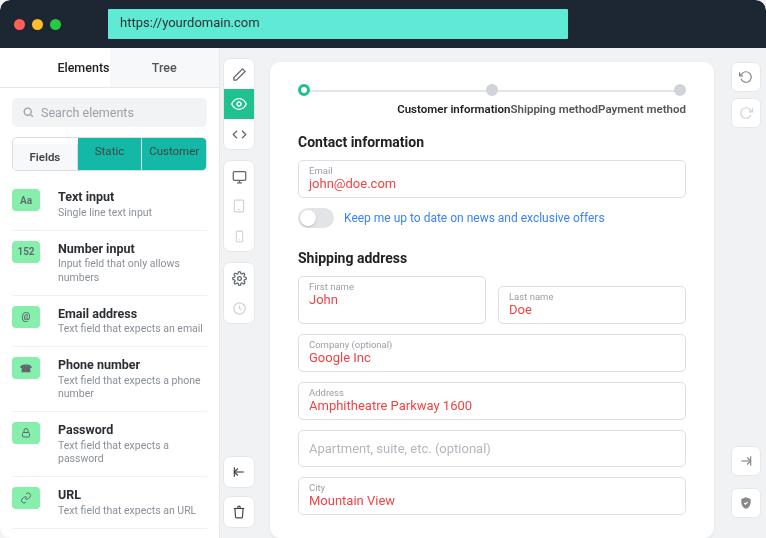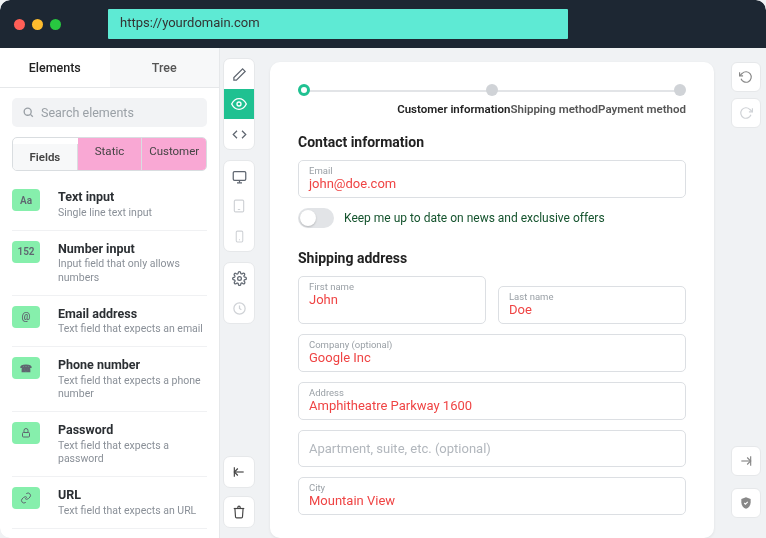--- a/index.html
+++ b/index.html
@@ -10,27 +10,27 @@
   .win-red { background: #ff5f57; }
   .win-yel { background: #febc2e; }
   .win-grn { background: #28c840; }
   .url-bar { margin-left: 40px; flex: 0 0 460px; height: 30px; background: #5eead4; border-radius: 1px; font-size: 13px; padding: 6px 12px; color: #333; }
   
   .app { display: flex; height: 490px; }
   
   .left { width: 220px; background: #fff; border-right: 1px solid #e6e8ea; display: flex; flex-direction: column; border-radius: 0 0 0 10px; }
   .tabs { display: flex; border-bottom: 1px solid #e6e8ea; }
   .tab { flex:1; text-align:center; padding:12px 0; font-size:12.5px; font-weight:500; color:#555; cursor:pointer; }
-  .tab.active { color:#222; }
+  .tab.active { color:#222;text-align:right; }
   .tab:not(.active){ background:#f7f8f9; }
   .search-wrap { padding: 10px 12px; }
   .search { display:flex; align-items:center; background:#f2f3f5; border-radius:5px; padding:7px 10px; color:#9aa0a6; font-size:12.5px; }
   .search svg { margin-right:6px; flex-shrink:0; }
   .seg { display:flex; margin:0 12px 8px 12px; border:1px solid #d9dde0; border-radius:5px; overflow:hidden; }
-  .seg-btn { flex:1; text-align:center; padding:6px 0; font-size:11.5px; color:#444; background:#f9a8d4; cursor:pointer; border-right:1px solid #d9dde0; }
+  .seg-btn { flex:1; text-align:center; padding:6px 0; font-size:11.5px; color:#444; background:#14b8a6; cursor:pointer; border-right:1px solid #d9dde0; }
   .seg-btn:last-child{border-right:none;}
   .seg-btn.active { background:#f7f8f9; font-weight:600;margin-top:6px; }
   .el-list { flex:1; overflow:hidden; padding: 0 12px; }
   .el-item { display:flex; align-items:flex-start; padding:10px 0 11px 0; border-bottom:1px solid #f0f1f3; cursor:pointer; }
   .el-icon { width:28px; height:22px; background:#86efac; border-radius:4px; display:flex; align-items:center; justify-content:center; font-size:10px; color:#5f6670; margin-right:18px; flex-shrink:0; font-weight:600; }
   .el-title { font-size:12.5px; font-weight:700; color:#2b2f33; line-height:1.25; }
   .el-desc { font-size:10.5px; color:#8a9098; line-height:1.25; margin-top:1px; }
   
   .rail { width:38px; padding:10px 0; display:flex; flex-direction:column; align-items:center; }
   .rail-group { background:#fff; border:1px solid #e6e8ea; border-radius:7px; display:flex; flex-direction:column; align-items:center; margin-bottom:10px; }
@@ -52,21 +52,21 @@
   
   h3 { font-size:14px; font-weight:700; color:#222; margin:14px 0 10px 0; }
   .fld { border:1px solid #dcdfe3; border-radius:5px; padding:4px 10px 6px 10px; background:#fff; }
   .fld label { display:block; font-size:9.5px; color:#9aa0a6; }
   .fld .val { font-size:13px; color:#ef4444; }
   .fld.placeholder .val { color:#b2b7bd; }
   .row { display:flex; gap:12px; }
   .row .fld { flex:1; }
   .fld + .fld, .row + .fld, .row + .row, .fld + .row { margin-top:10px; }
   
-  .toggle-row { display:flex; align-items:center; margin-top:10px; font-size:12px; color:#14532d; }
+  .toggle-row { display:flex; align-items:center; margin-top:10px; font-size:12px; color:#3b82f6; }
   .toggle { width:36px; height:20px; border-radius:10px; background:#e2e4e7; position:relative; margin-right:10px; }
   .toggle .knob { position:absolute; width:16px; height:16px; background:#fff; border-radius:50%; top:2px; left:2px; box-shadow:0 1px 2px rgba(0,0,0,.2); }
   
   .right-rail { width:40px; display:flex; flex-direction:column; align-items:center; padding:14px 0; position:relative; }
   .rr-btn { width:30px; height:30px; margin-bottom:6px; background:#fff; border:1px solid #e6e8ea; border-radius:6px; display:flex; align-items:center; justify-content:center; color:#888; cursor:pointer; }
   .rr-btn.disabled { color:#cfd2d6; }
   .rr-bottom { margin-top:auto; display:flex; flex-direction:column; gap:6px; }
   svg { display:block; }
 </style>
 </head>

